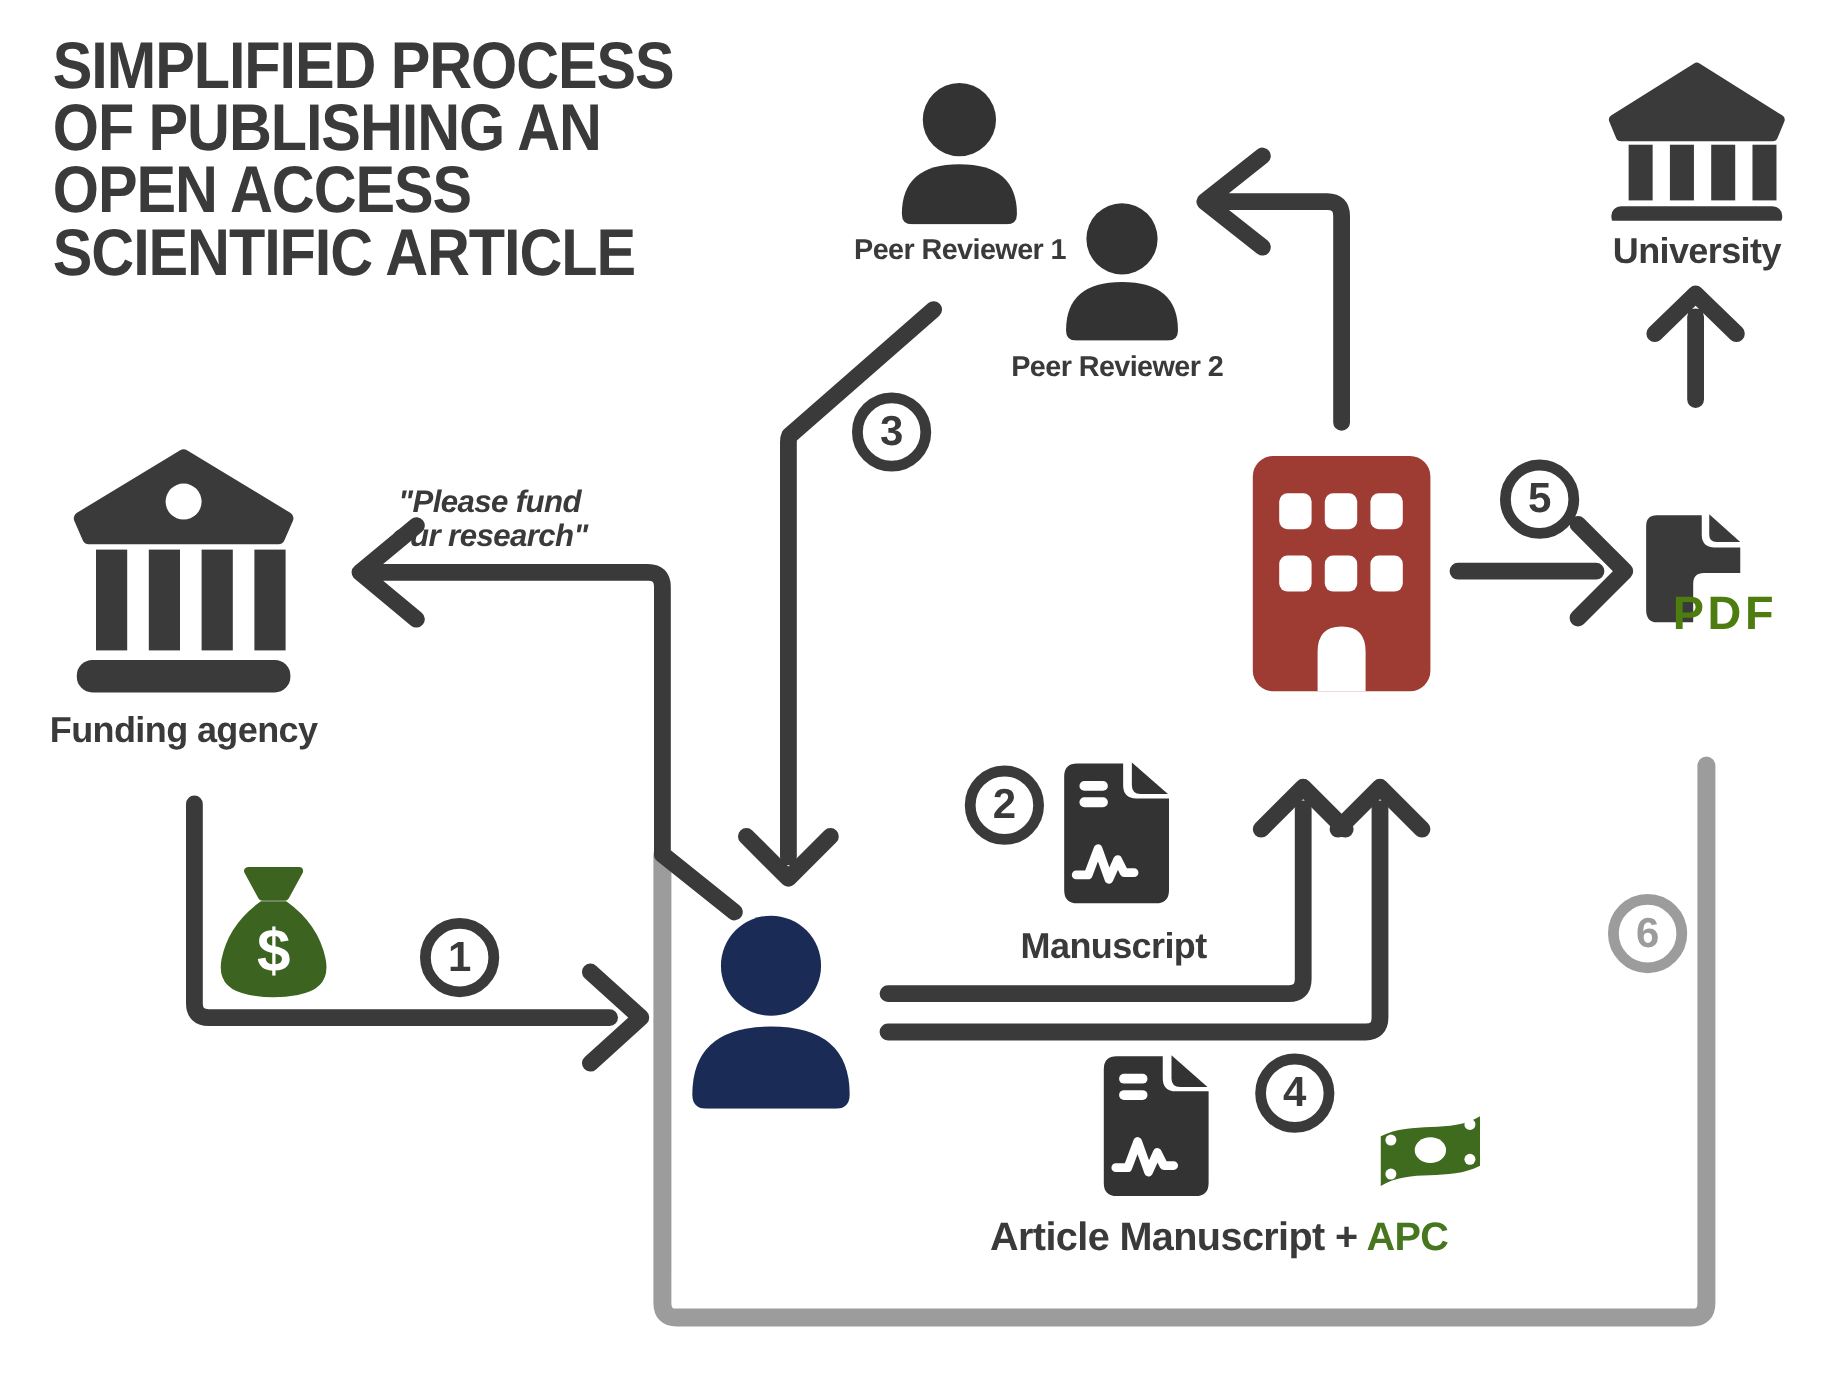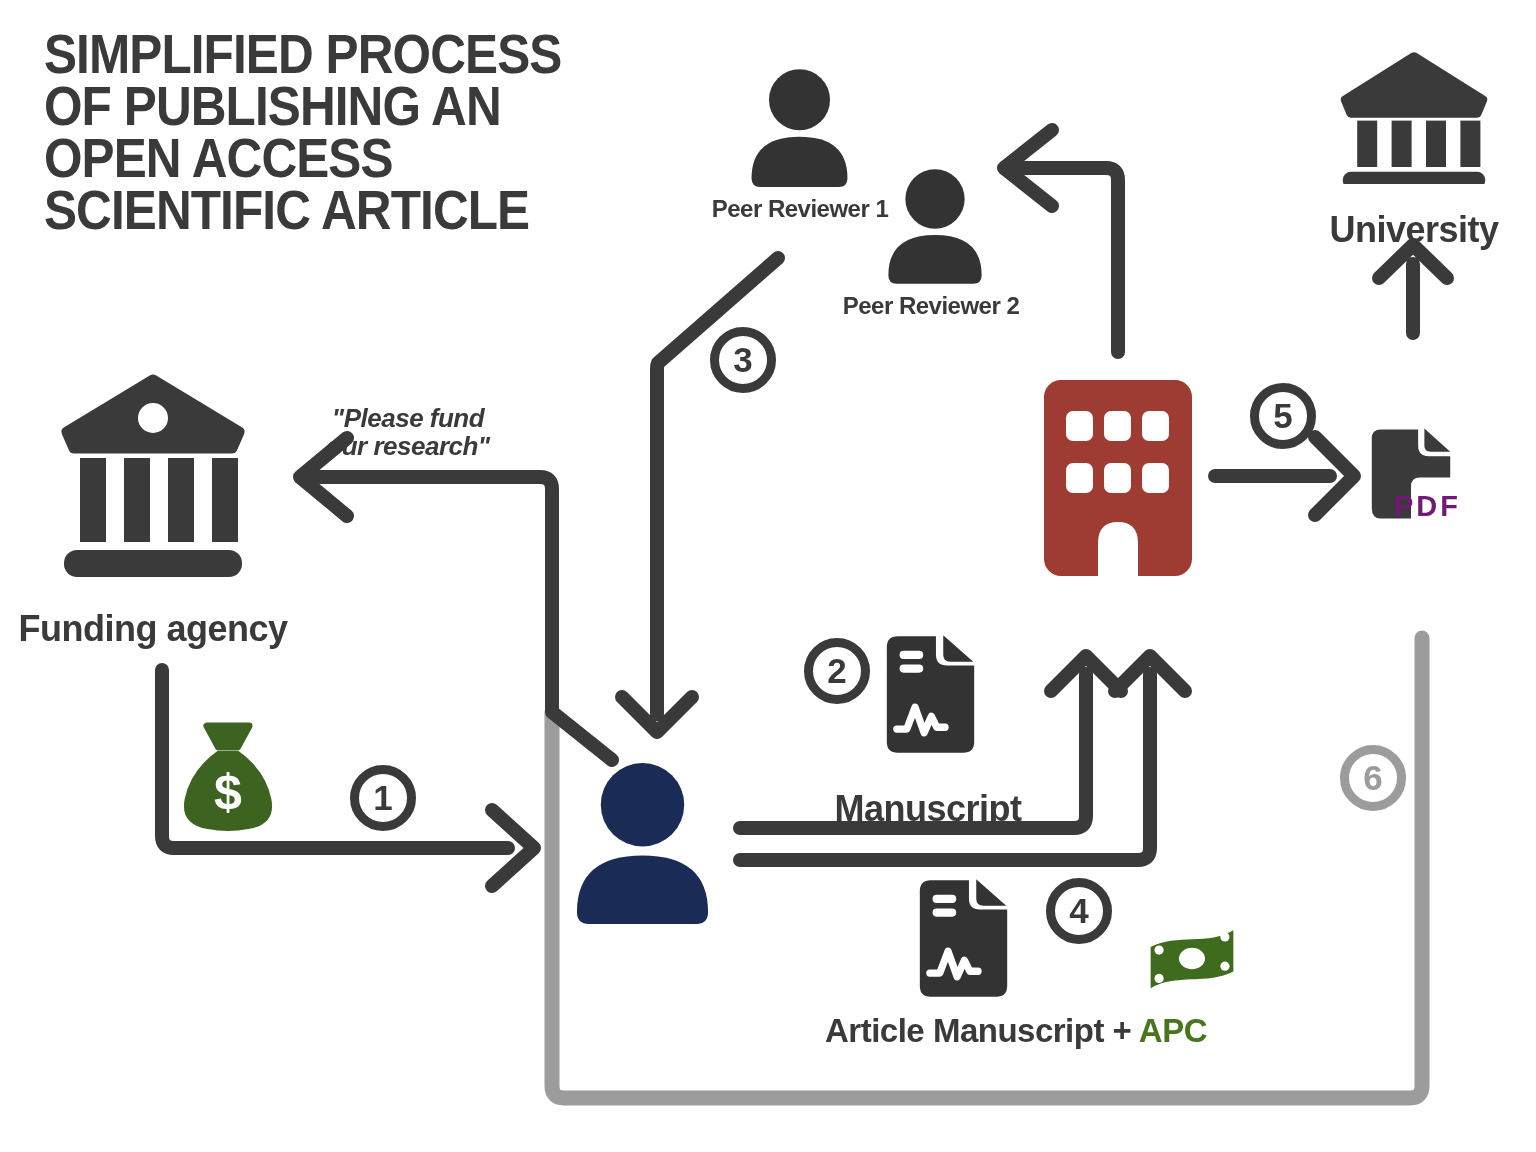--- a/index.html
+++ b/index.html
@@ -15,41 +15,41 @@
     left:44px; top:28px; width:640px;
     font-weight:bold; font-size:55px; line-height:52px;
     letter-spacing:-1px; color:#3a3a3a; text-transform:uppercase;
     transform:scaleX(0.9); transform-origin:left top;
   }
 
   
   .node-label {
     font-weight:bold; color:#3a3a3a; text-align:center; letter-spacing:-0.5px;
   }
-  .lbl-30 { font-size:36px;margin-top:16px; }
+  .lbl-30 { font-size:30px; }
   .lbl-24 { font-size:24px; }
   .lbl-32 { font-size:32px; }
 
   .quote {
     left:283px; top:404px; width:250px; text-align:center;
     font-style:italic; font-weight:bold; font-size:26px; line-height:28px;
     color:#3a3a3a; letter-spacing:-0.5px;
   }
 
   
   .badge {
     width:48px; height:48px; border:9px solid #3a3a3a; border-radius:50%;
     background:#ffffff; display:flex; align-items:center; justify-content:center;
     font-weight:bold; font-size:35px; color:#3a3a3a;
   }
   .badge.gray { border-color:#9c9c9c; color:#9c9c9c; }
 
   .pdf-text {
-    left:1394px; top:490px; font-weight:bold; font-size:29px;
-    letter-spacing:3px; color:#701a75;
+    left:1394px; top:490px; font-weight:bold; font-size:39px;
+    letter-spacing:3px; color:#4d7c0f;
   }
 
   .navy  { color:#1a2c55; }
   .red   { color:#9e3c33; }
   .green { color:#46761e; }
 
   .apc-line { left:766px; top:1012px; width:500px; text-align:center;
     font-weight:bold; font-size:33px; letter-spacing:-0.5px; color:#3a3a3a; }
 
   svg text { font-family:"Liberation Sans", sans-serif; font-weight:bold; }

